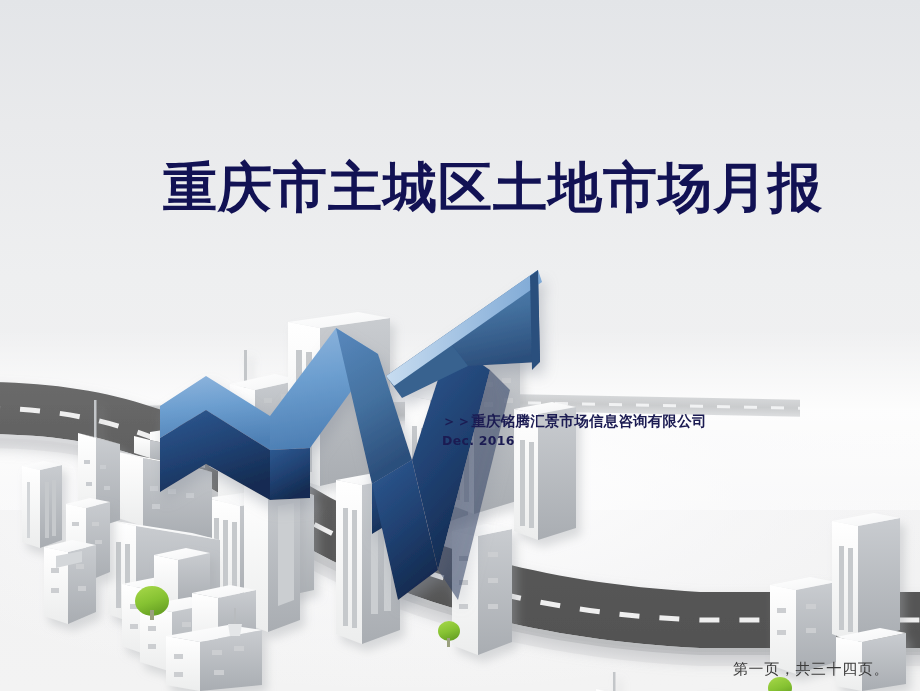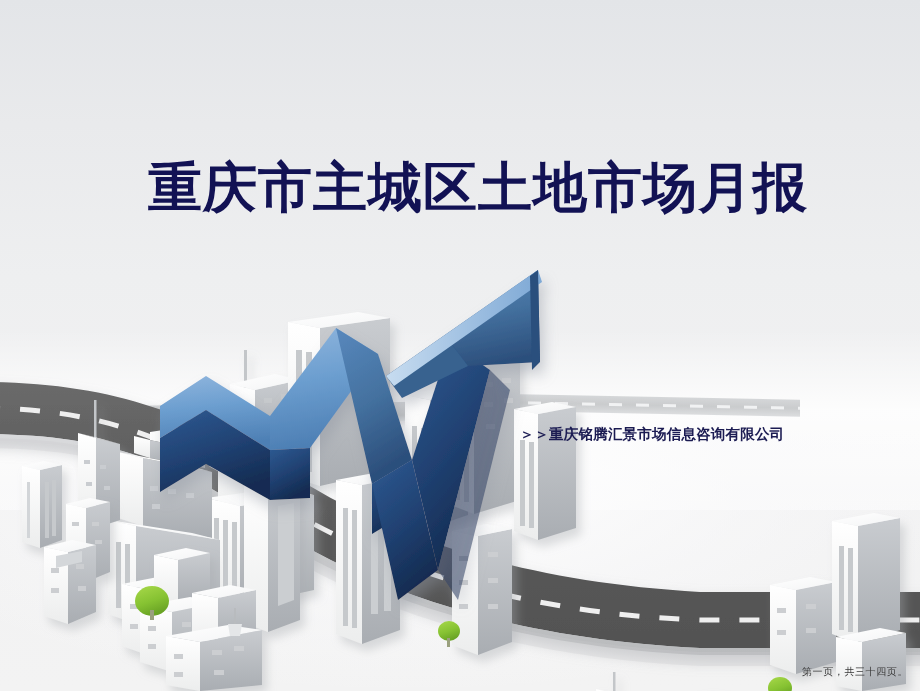--- a/index.html
+++ b/index.html
@@ -51,46 +51,46 @@
   .highway{position:absolute;left:0;top:330px;width:920px;height:361px;pointer-events:none;}
 
   
   .arrow{position:absolute;left:150px;top:270px;width:420px;height:350px;pointer-events:none;}
 
   
   .city{position:absolute;left:0;top:290px;width:920px;height:401px;pointer-events:none;}
 
   
   .title{
-    position:absolute;left:148px;top:158px;
+    position:absolute;left:163px;top:158px;
     font-size:54px;line-height:1.12;font-weight:700;
     letter-spacing:1px;
     color:#121254;
     white-space:nowrap;
     font-family:"DejaVu Sans","Liberation Sans",sans-serif;
   }
   .subtitle{
     position:absolute;left:663px;top:254px;
     font-size:25px;font-weight:700;letter-spacing:.5px;
     color:#161654;white-space:nowrap;
   }
   .company-block{
-    position:absolute;right:58px;top:425px;text-align:center;width:420px;
+    position:absolute;right:58px;top:412px;text-align:left;width:420px;
   }
   .company{
     font-size:14.5px;font-weight:700;color:#1b1b52;letter-spacing:.2px;
     white-space:nowrap;line-height:1.35;
   }
   .company-date{
     font-size:12.5px;font-weight:700;color:#1b1b52;letter-spacing:.3px;
     margin-top:1px;
   }
   .footer{
-    position:absolute;right:12px;bottom:12px;
-    font-size:10px;color:#3a3a3a;letter-spacing:.6px;white-space:nowrap;
+    position:absolute;right:31px;bottom:12px;
+    font-size:15px;color:#3a3a3a;letter-spacing:.6px;white-space:nowrap;
   }
 </style>
 </head>
 <body>
 
 <div class="slide">
 
   <div class="horizon"></div>
 
   <div class="bg-road">
@@ -490,17 +490,18 @@
 
       <polygon points="388,0 390,92 382,100 380,6" fill="#2a4f7d"></polygon>
     </g>
   </svg>
 
   <div class="title">重庆市主城区土地市场月报</div>
 
 
   <div class="company-block">
     <div class="company">＞＞重庆铭腾汇景市场信息咨询有限公司</div>
+    <div class="company-date">Dec. 2016</div>
   </div>
 
   <div class="footer">第一页，共三十四页。</div>
 
 </div>
 
 </body></html>

